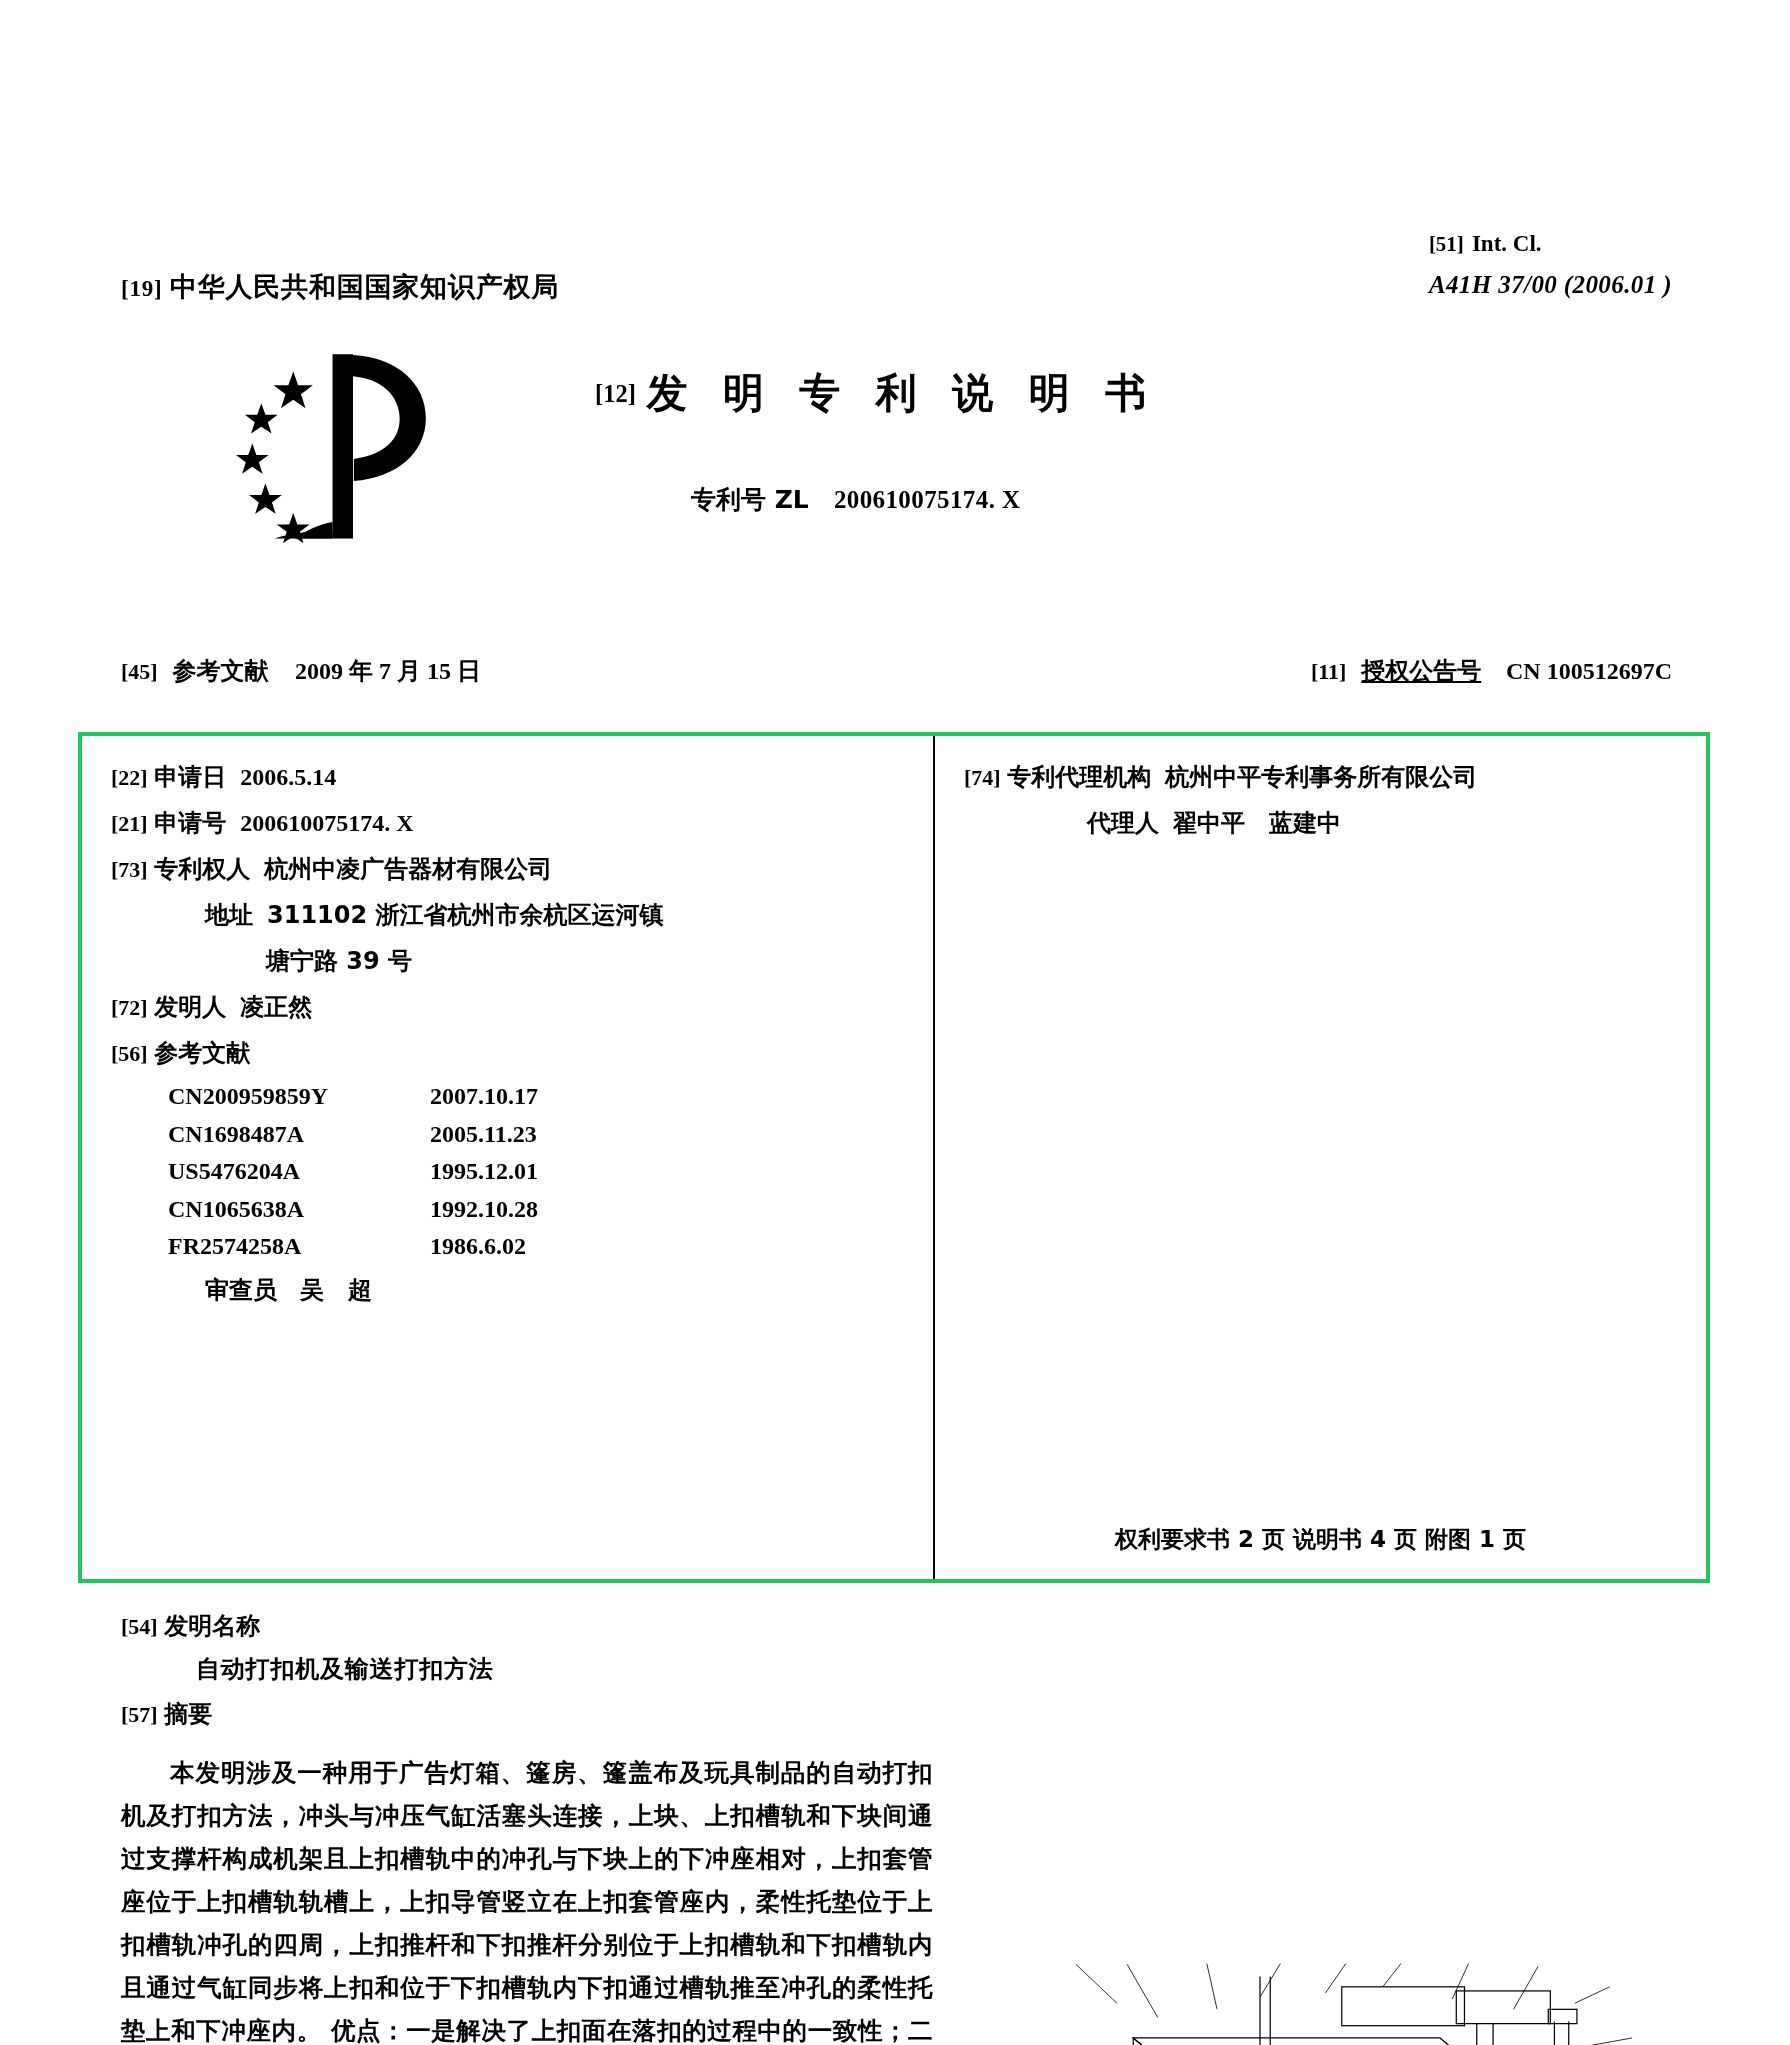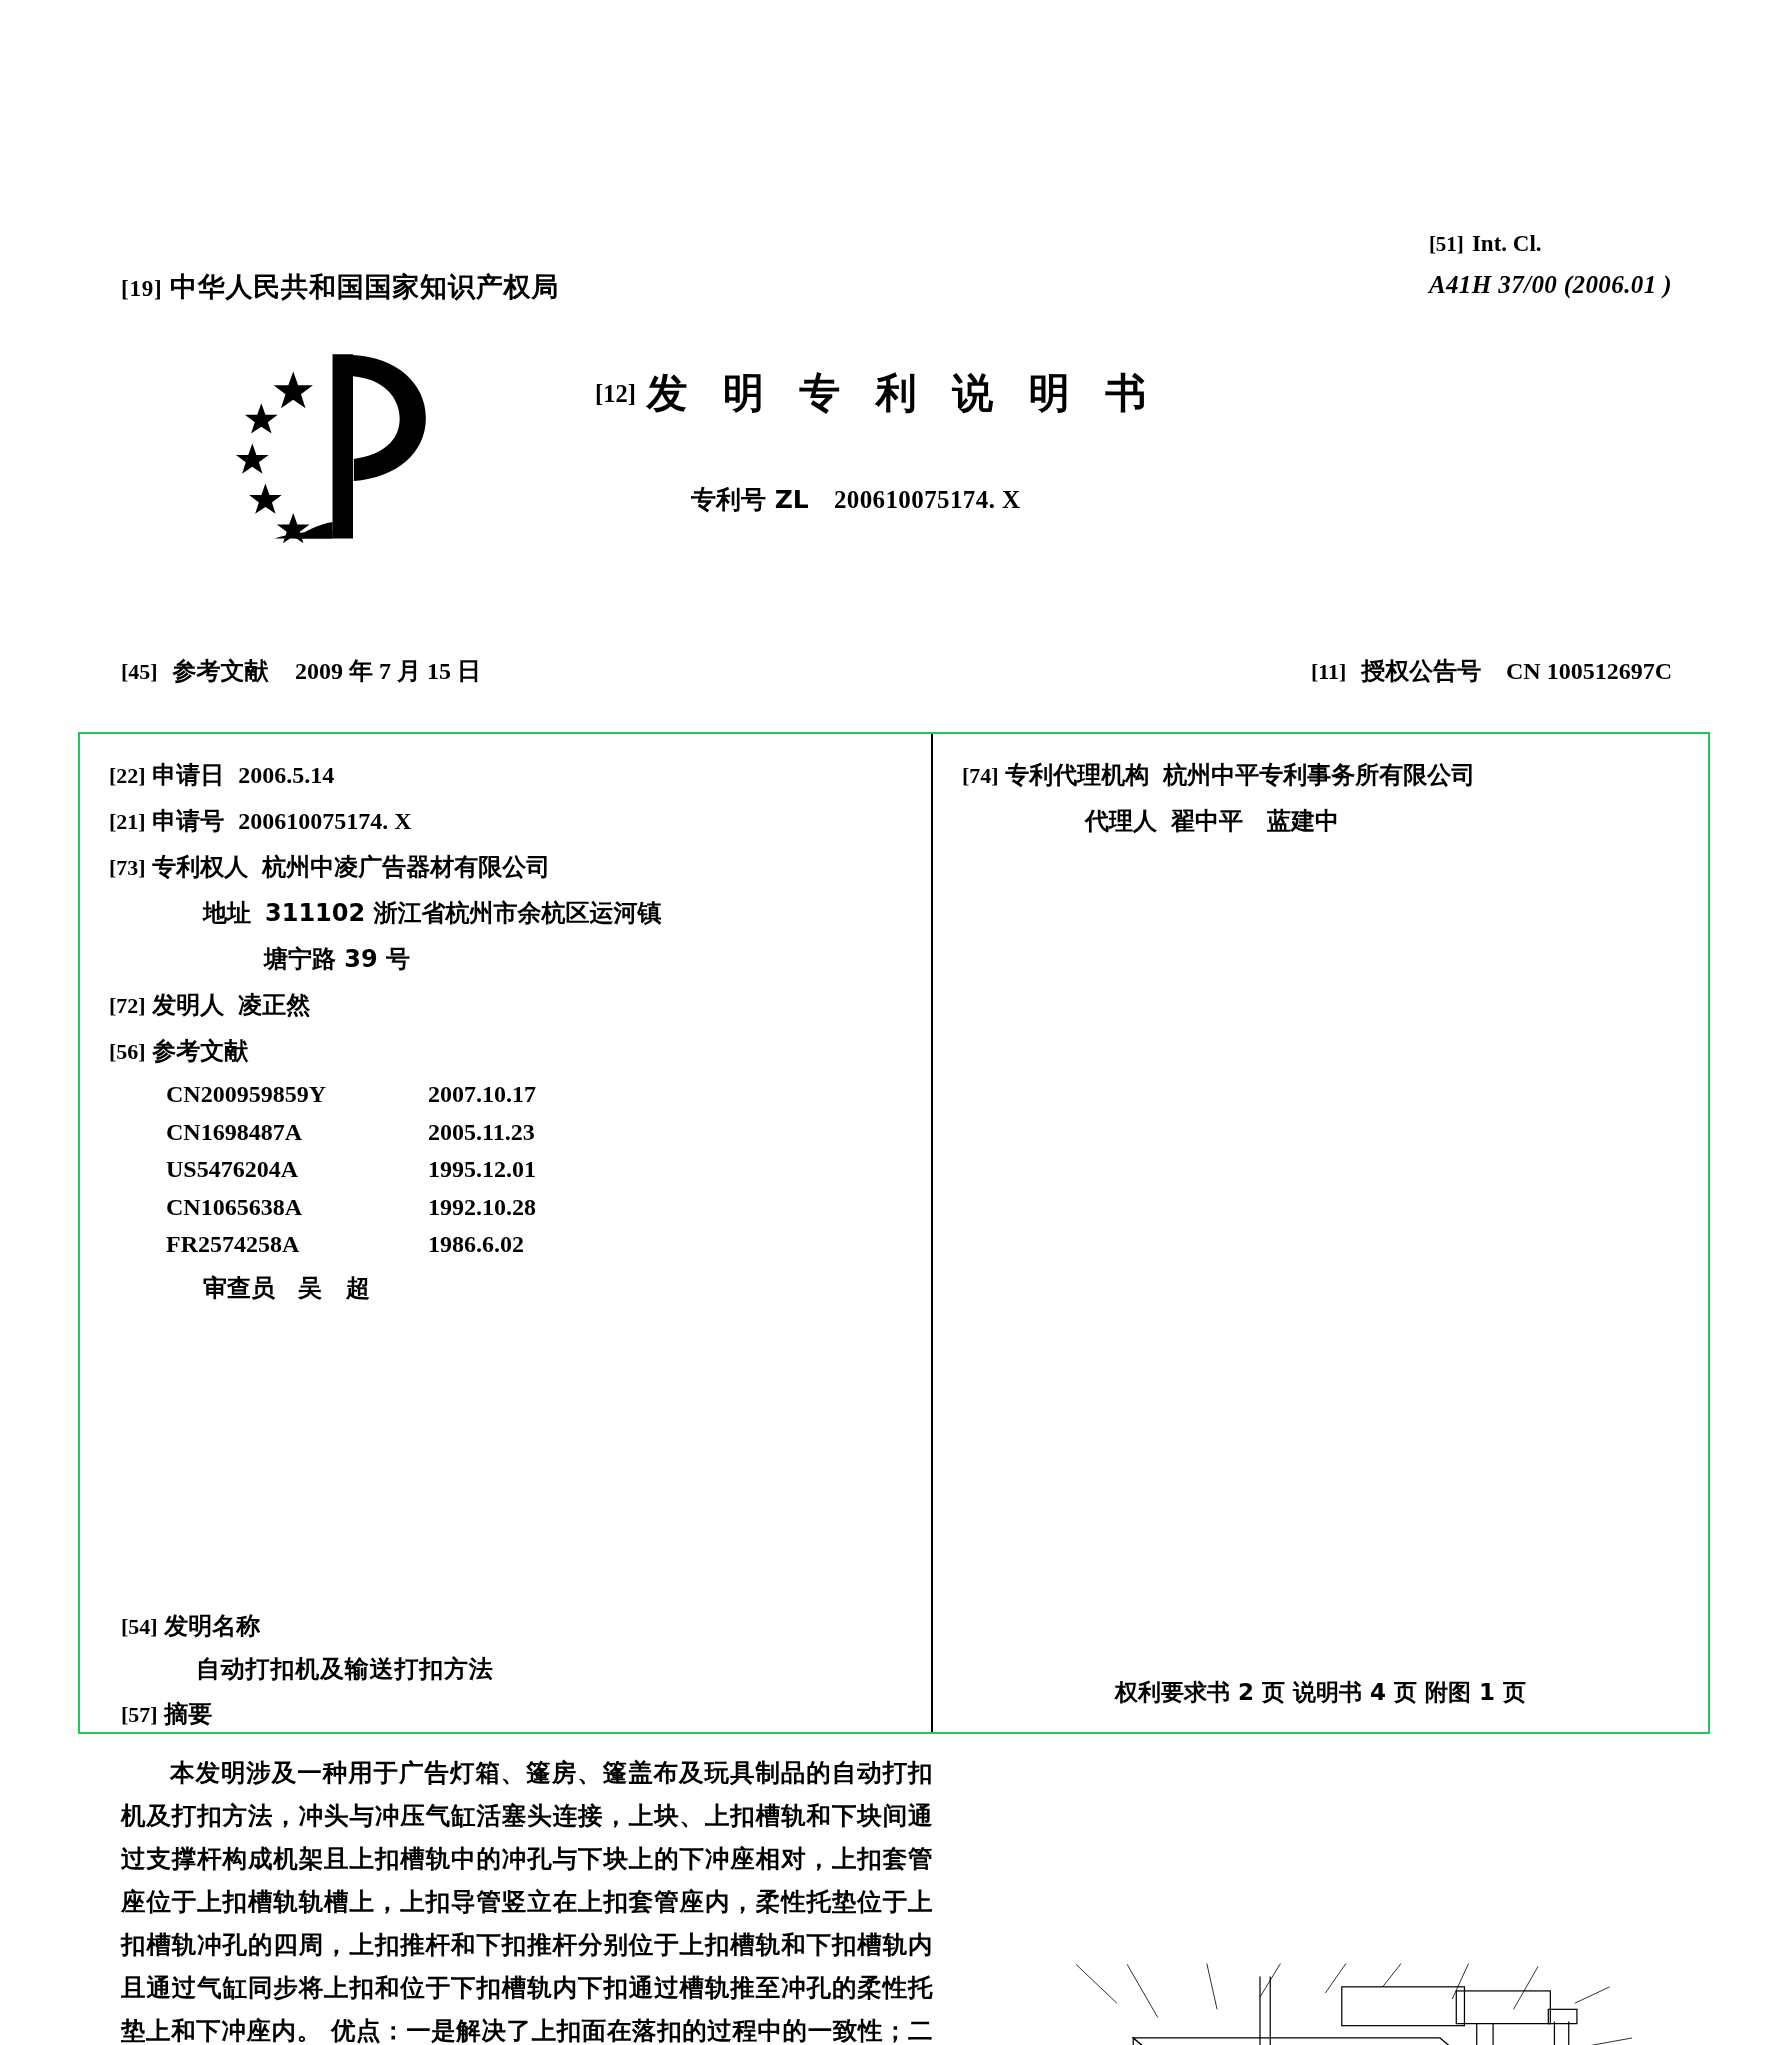--- a/index.html
+++ b/index.html
@@ -35,22 +35,22 @@
   .patno .num{font-family:"Liberation Serif","DejaVu Serif",serif;font-weight:bold;letter-spacing:0.4px;}
 
   
   .pubrow{position:absolute;left:121px;top:655px;width:1551px;height:45px;}
   .pub-left{position:absolute;left:0;top:0;font-size:24px;font-weight:bold;white-space:nowrap;}
   .pub-right{position:absolute;right:0;top:0;font-size:24px;font-weight:bold;white-space:nowrap;}
   .pub-left .tag,.pub-right .tag{font-size:22px;font-weight:bold;}
   .pub-left .num,.pub-right .num{font-family:"Liberation Serif","DejaVu Serif",serif;font-weight:bold;}
 
   
-  .tbl{position:absolute;left:78px;top:732px;width:1632px;height:1002px;
-       border:2px solid #22c55e;box-sizing:border-box;}
+  .tbl{position:absolute;left:78px;top:732px;width:1632px;height:851px;
+       border:4px solid #22c55e;box-sizing:border-box;}
   .tbl .vsep{position:absolute;left:851px;top:0;width:2px;height:100%;background:#000;}
   .col-l{position:absolute;left:0;top:0;width:851px;height:100%;box-sizing:border-box;padding:25px 0 0 29px;}
   .col-r{position:absolute;left:853px;top:0;right:0;height:100%;box-sizing:border-box;padding:25px 0 0 29px;}
 
   .brow{display:flex;align-items:baseline;font-size:24px;font-weight:bold;margin-bottom:14px;white-space:nowrap;}
   .brow .tag{font-size:22px;font-weight:bold;margin-right:6.5px;}
   .brow .lbl{margin-right:14px;}
   .brow .num{font-family:"Liberation Serif","DejaVu Serif",serif;font-weight:bold;letter-spacing:0px;}
   .indent1{padding-left:94px;}
   .indent2{padding-left:155px;}
@@ -130,21 +130,21 @@
   </div>
 
   <div class="pubrow">
     <div class="pub-left">
       <span class="tag">[45]</span>
       <span class="cn" style="margin-left:6.5px;">参考文献</span>
       <span class="num" style="margin-left:18px;">2009 年 7 月 15 日</span>
     </div>
     <div class="pub-right">
       <span class="tag">[11]</span>
-      <span class="cn" style="margin-left:6.5px;">授权公告号</span>
+      <span class="cn" style="margin-left:6.5px;text-decoration:underline;">授权公告号</span>
       <span class="num" style="margin-left:16.4px;">CN 100512697C</span>
     </div>
   </div>
 
   <div class="tbl">
     <div class="vsep"></div>
 
     <div class="col-l">
 
       <div class="brow">

